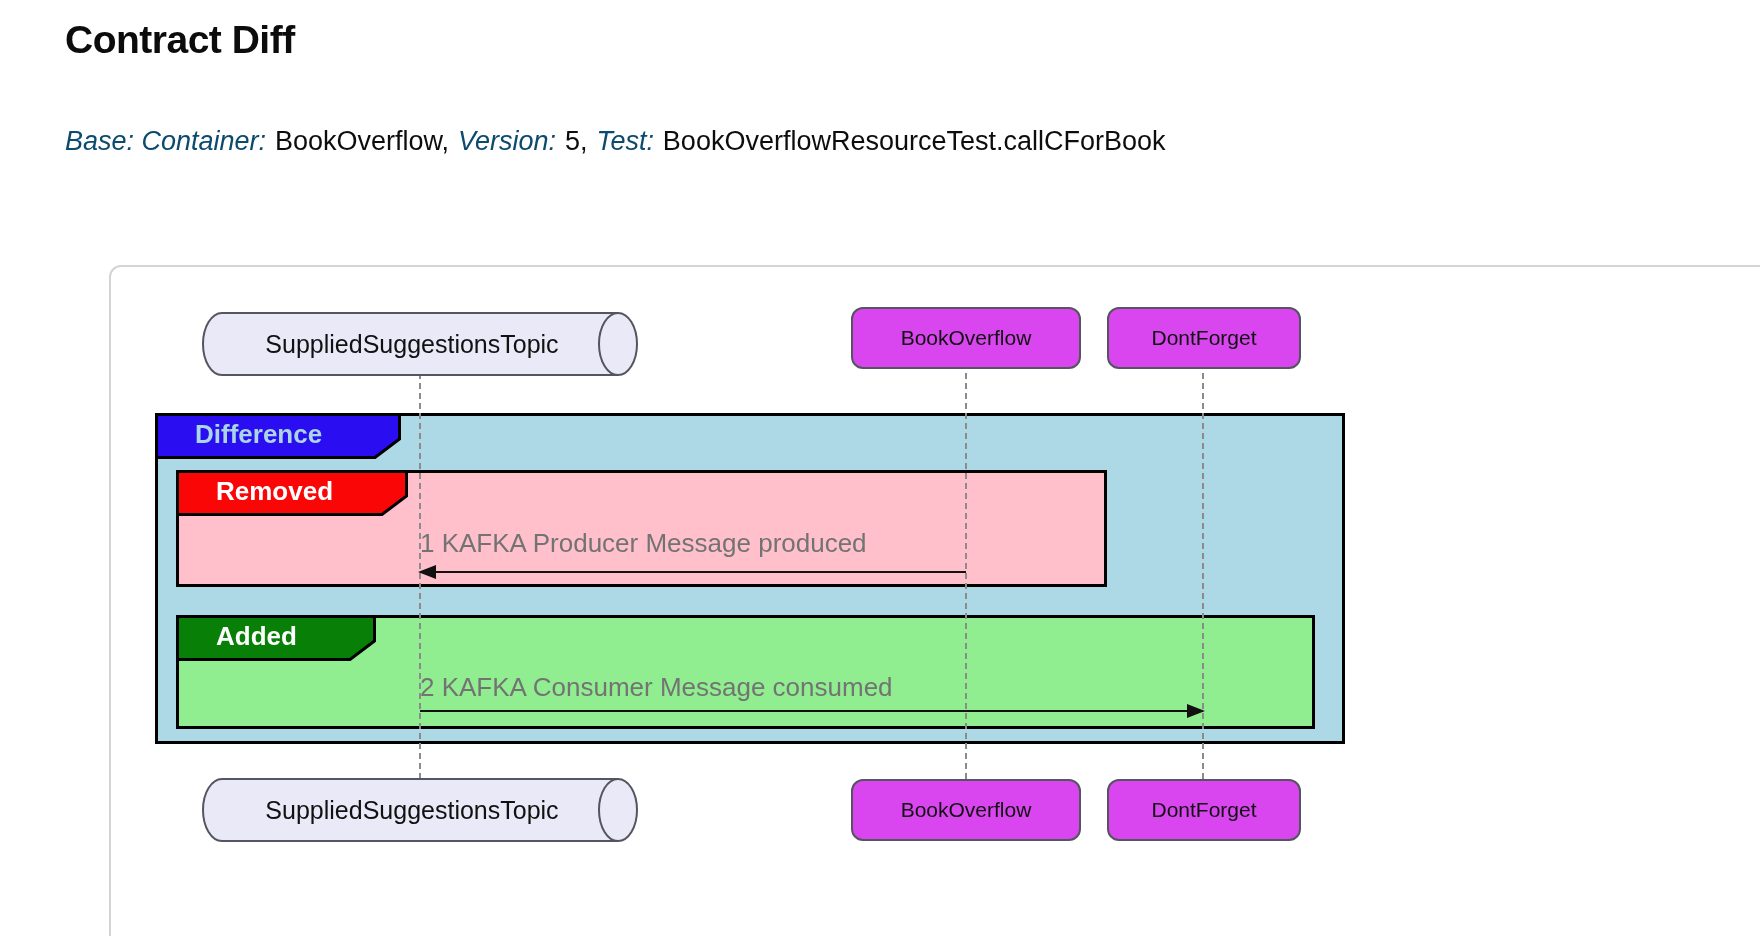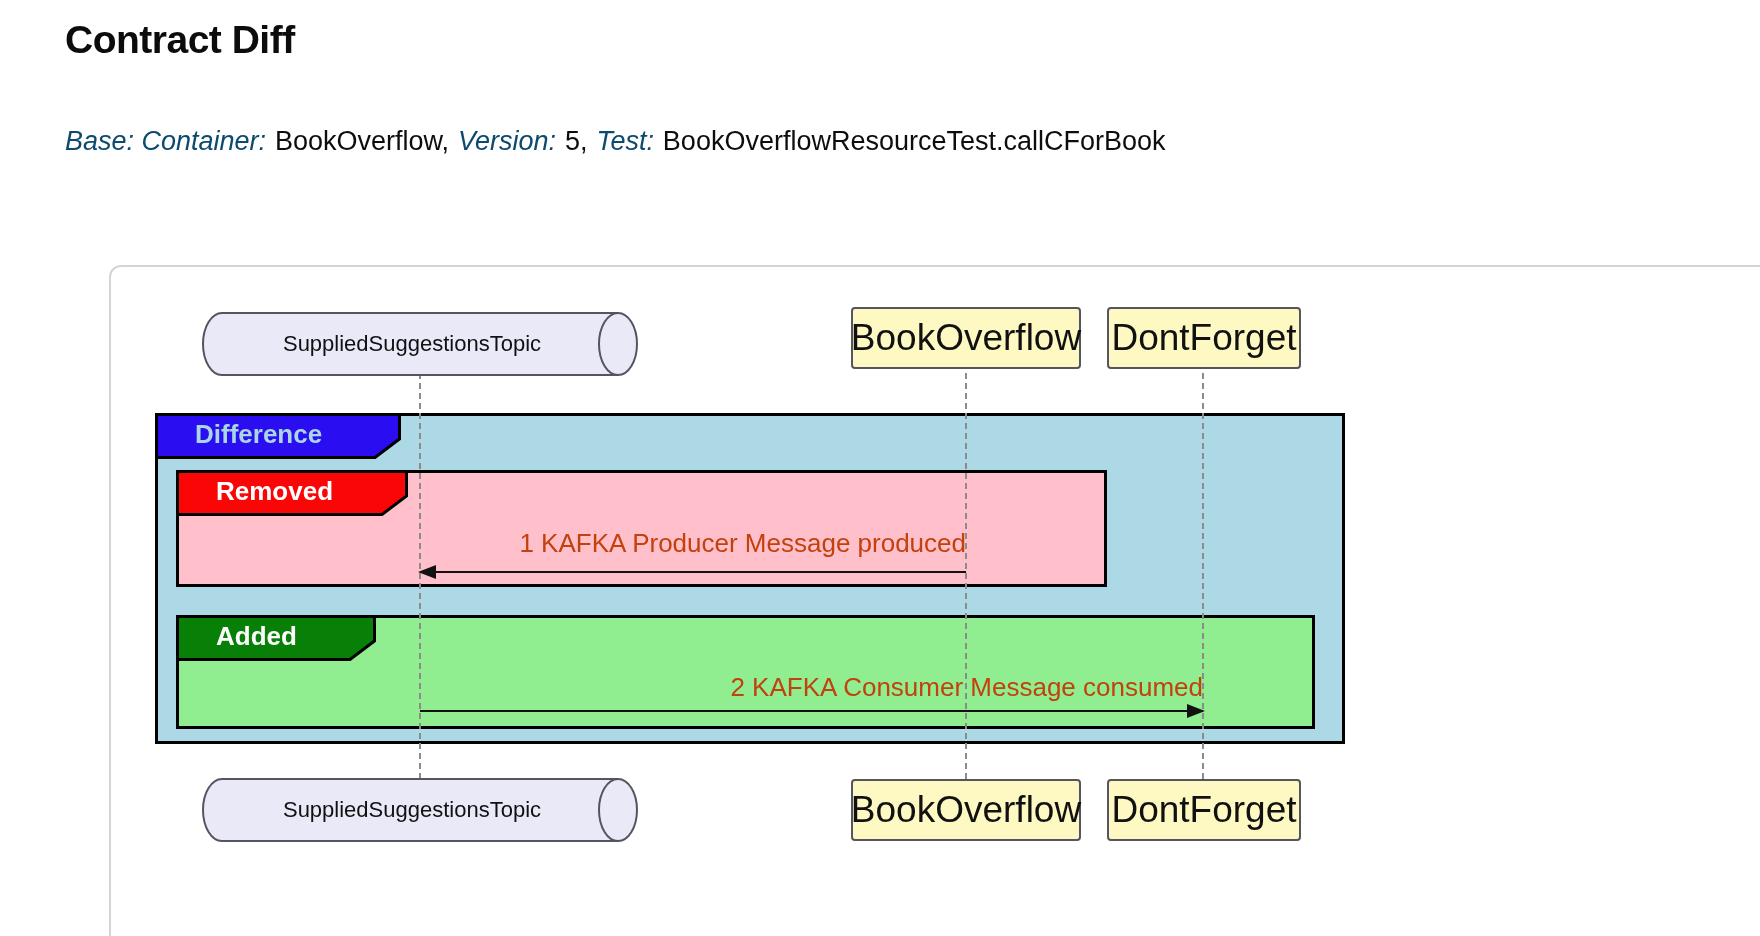--- a/index.html
+++ b/index.html
@@ -40,49 +40,49 @@
   .frame-label .lbl-text { position:absolute; left:0; top:0; width:100%; height:43px;
                            line-height:43px; padding-left:40px; font-size:26px; font-weight:700; }
   .frame-label.difference { left:44px; top:146px; width:246px; }
   .frame-label.removed    { left:65px; top:203px; width:232px; }
   .frame-label.added      { left:65px; top:348px; width:200px; }
   .frame-label.difference .lbl-text { color:#a9d5e5; }
   .frame-label.removed .lbl-text,
   .frame-label.added  .lbl-text { color:#ffffff; }
 
   
-  .msg-text { position:absolute; z-index:3; text-align:right; font-size:26px; color:#c2410c;
+  .msg-text { position:absolute; z-index:3; text-align:left; font-size:26px; color:#737373;
               height:32px; line-height:32px; white-space:nowrap; }
   .msg1-text { left:309px; top:260px; width:546px; }
   .msg2-text { left:309px; top:404px; width:783px; }
 
   .msg-arrow { position:absolute; z-index:3; height:0; border-top:2px solid #111; }
   .msg1-arrow { left:309px; top:304px; width:546px; }
   .msg2-arrow { left:309px; top:443px; width:783px; }
   .arrowhead { position:absolute; width:0; height:0; border-style:solid; }
   .arrowhead.left  { left:-2px;  top:-8px; border-width:7px 18px 7px 0;
                      border-color:transparent #111 transparent transparent; }
   .arrowhead.right { right:-2px; top:-8px; border-width:7px 0 7px 18px;
                      border-color:transparent transparent transparent #111; }
 
   
-  .participant-box { position:absolute; z-index:4; background:#fef9c3;
-                     border:2px solid #55555f; border-radius:4px;
+  .participant-box { position:absolute; z-index:4; background:#d946ef;
+                     border:2px solid #55555f; border-radius:12px;
                      display:flex; align-items:center; justify-content:center;
-                     font-size:37px; color:#111; }
+                     font-size:21px; color:#111; }
   .p-book.top { left:740px; top:40px;  width:230px; height:62px; }
   .p-dont.top { left:996px; top:40px;  width:194px; height:62px; }
   .p-book.bottom { left:740px; top:512px; width:230px; height:62px; }
   .p-dont.bottom { left:996px; top:512px; width:194px; height:62px; }
 
   .cylinder { position:absolute; z-index:4; width:438px; height:66px; }
   .cylinder.top    { left:90px; top:44px; }
   .cylinder.bottom { left:90px; top:510px; }
   .cylinder .cyl-text { position:absolute; left:16px; top:0; width:390px; height:66px;
-                        line-height:66px; text-align:center; font-size:22px; color:#111;
+                        line-height:66px; text-align:center; font-size:25px; color:#111;
                         white-space:nowrap; }
 </style>
 </head>
 <body>
 
 <div class="page">
 
   <h1 class="title">Contract Diff</h1>
 
   <p class="metaline base">

